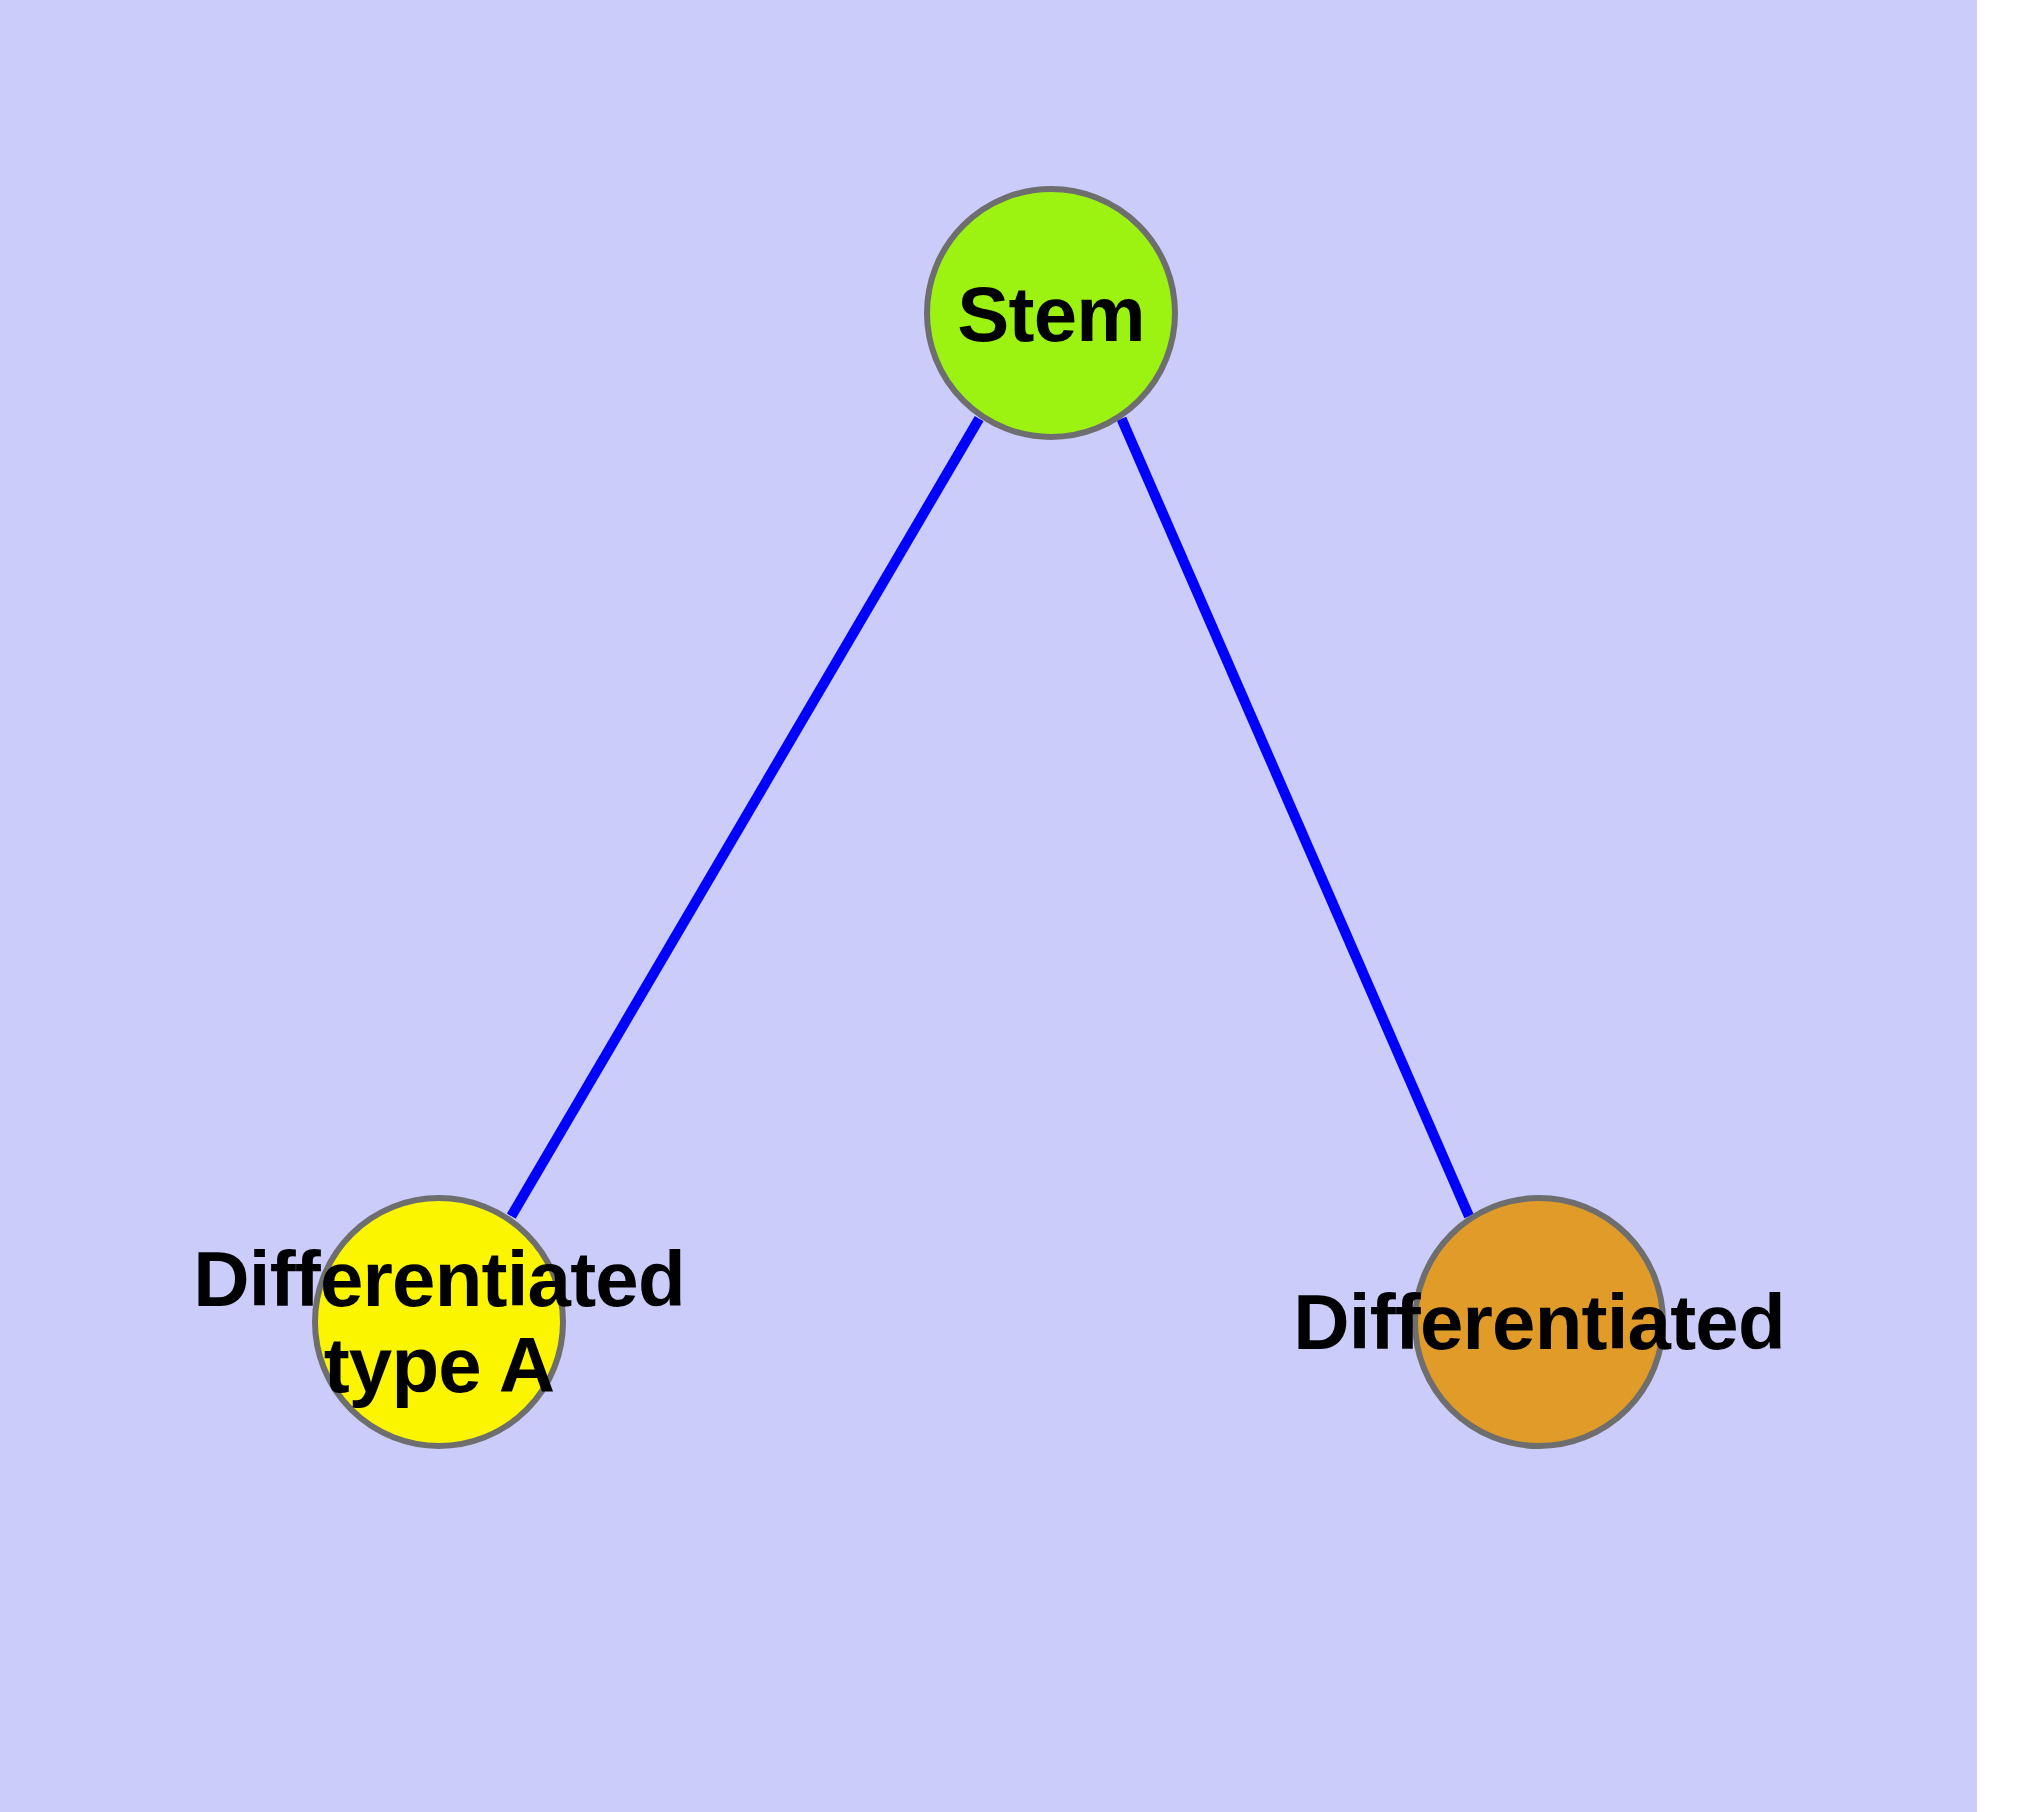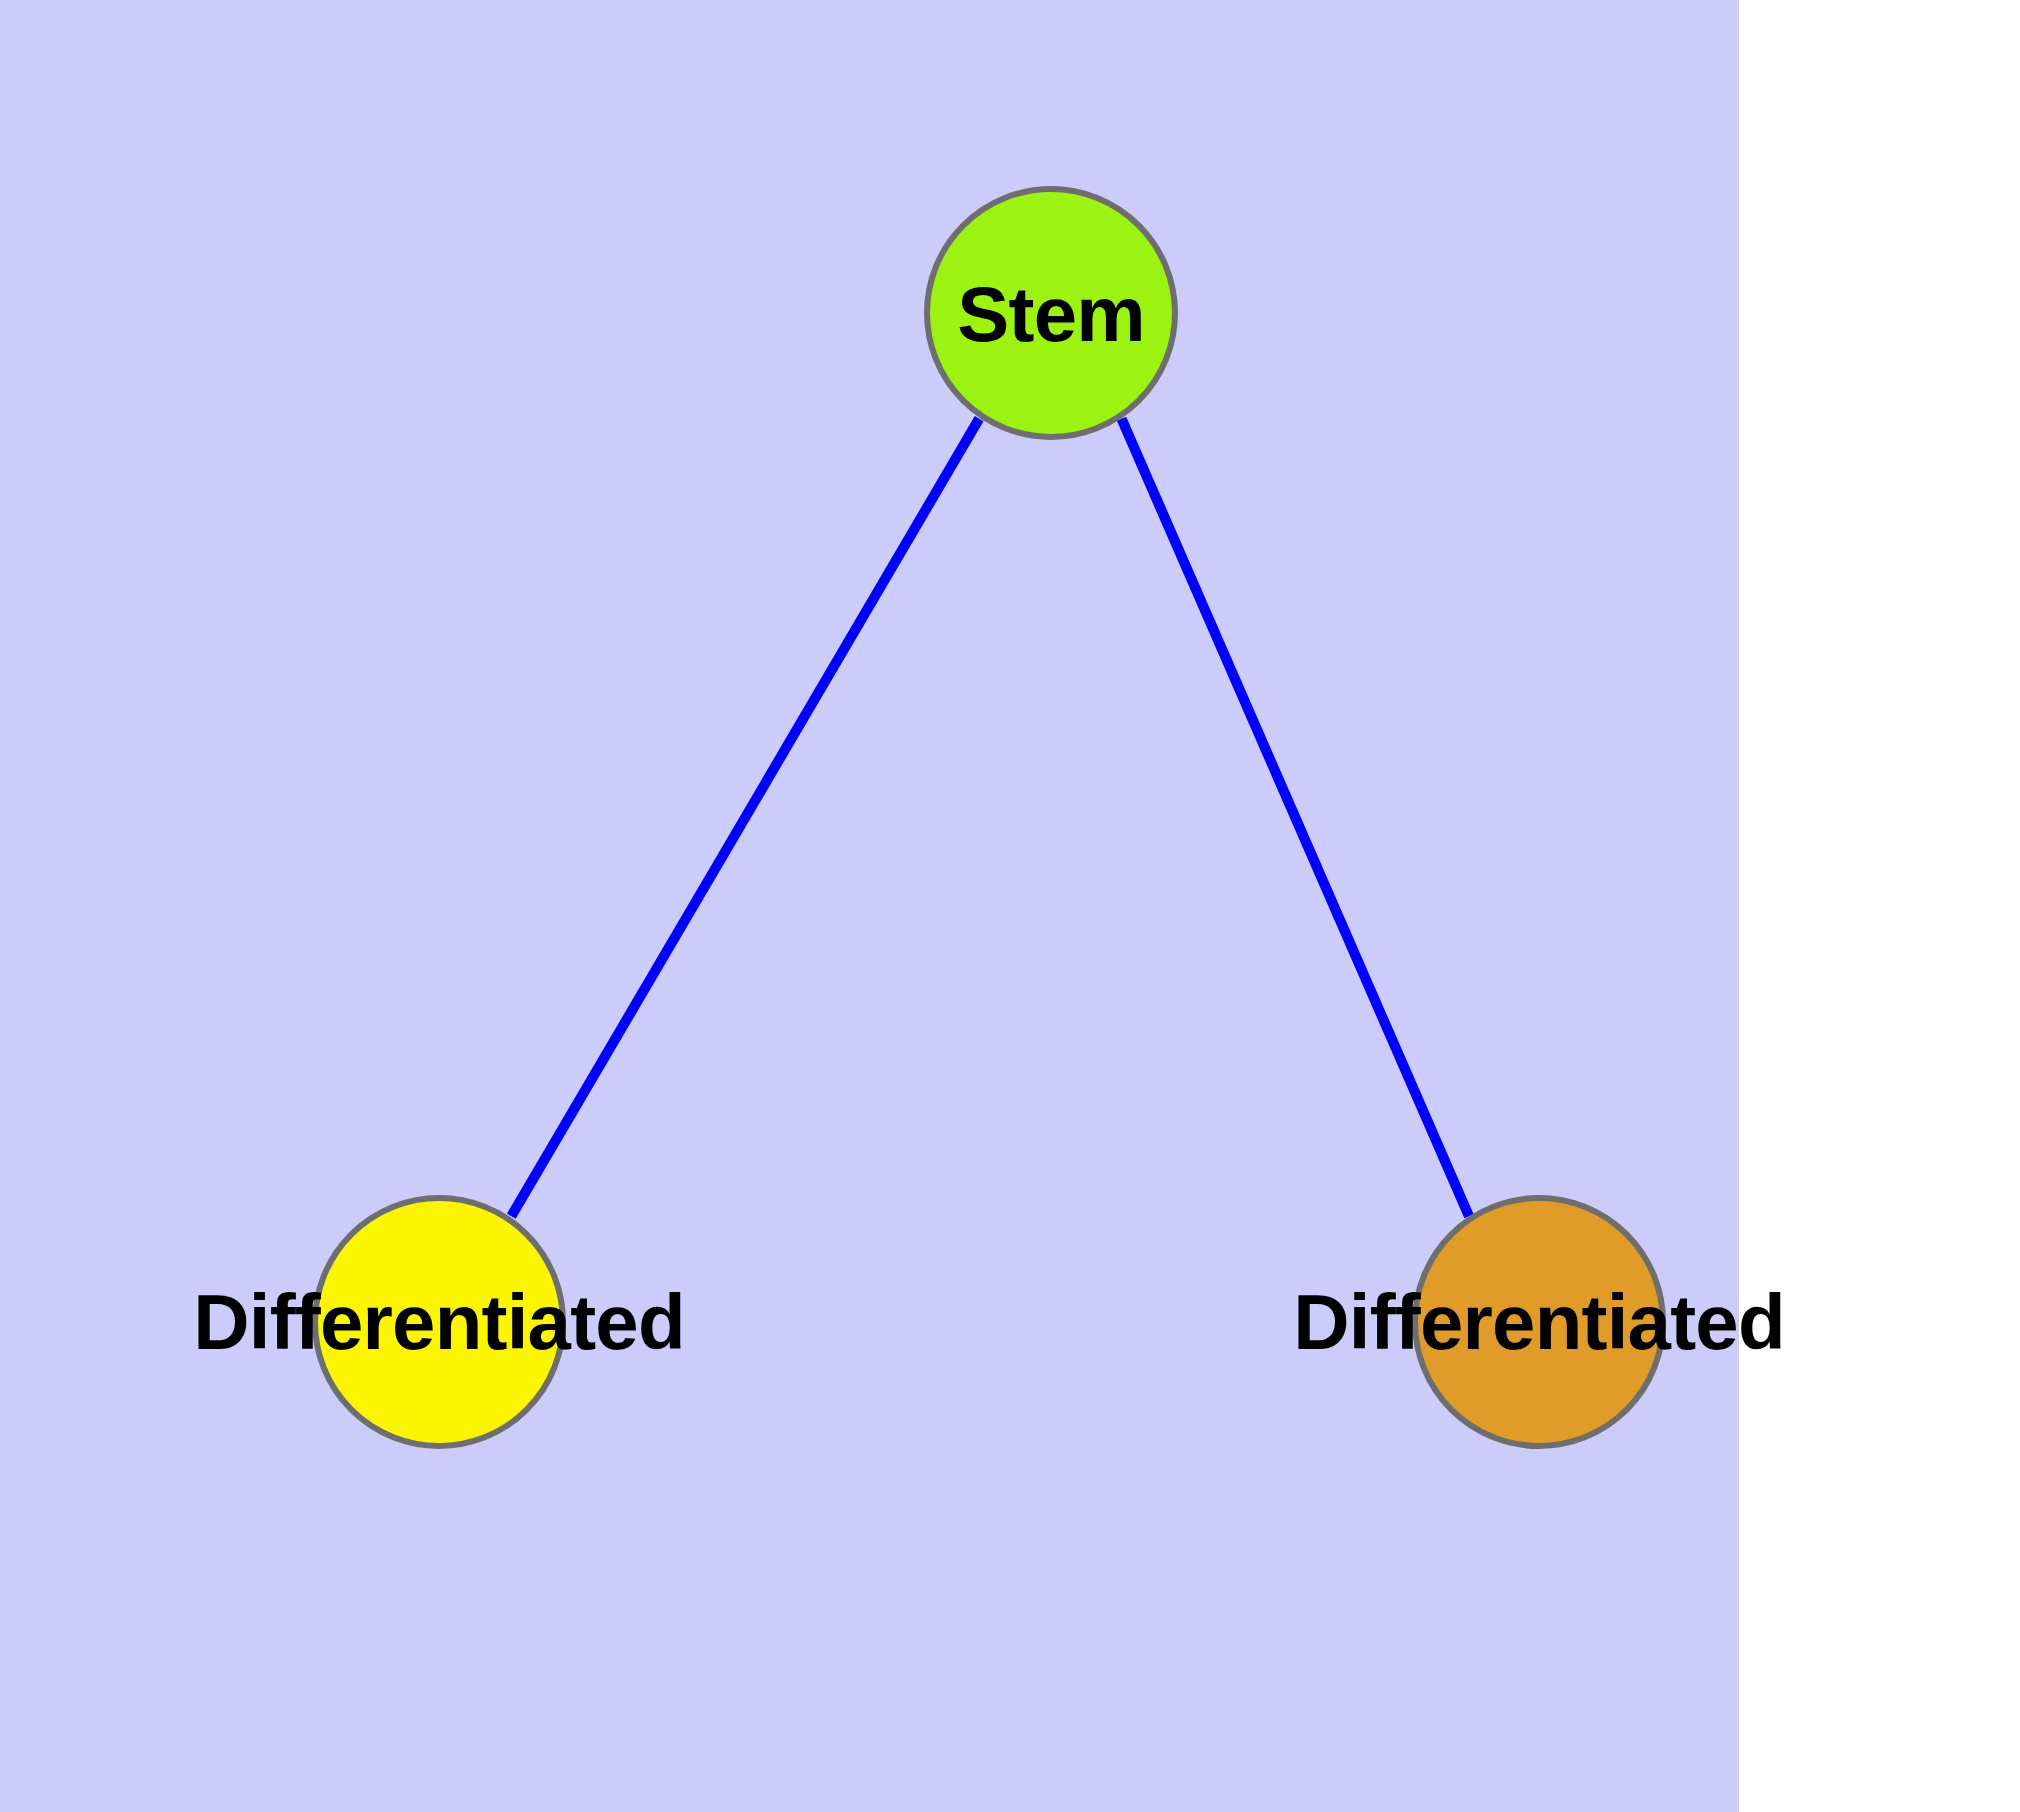--- a/index.html
+++ b/index.html
@@ -8,21 +8,21 @@
     padding: 0;
   }
   body {
     width: 2021px;
     height: 1812px;
     overflow: hidden;
     font-family: "Liberation Sans", sans-serif;
   }
   #graph-canvas {
     position: relative;
-    width: 1739px;
+    width: 1977px;
     height: 1812px;
     background: #ccccfa;
   }
   #edge-layer {
     position: absolute;
     left: 0;
     top: 0;
     width: 2021px;
     height: 1812px;
   }
@@ -96,20 +96,21 @@
   <div class="node node-stem" style="left: 924px; top: 186px; width: 254px; height: 254px; background: rgb(156, 242, 17); border-color: rgb(110, 110, 110);"></div>
   <div class="node node-type-a" style="left: 312px; top: 1195px; width: 254px; height: 254px; background: rgb(251, 245, 0); border-color: rgb(110, 110, 110);"></div>
   <div class="node node-type-b" style="left: 1412px; top: 1195px; width: 254px; height: 254px; background: rgb(224, 155, 41); border-color: rgb(110, 110, 110);"></div>
 
   <div class="node-label label-stem" style="left: 1051px; top: 314px; color: rgb(0, 0, 0);">
     <div>Stem</div>
   </div>
 
   <div class="node-label label-type-a" style="left: 439px; top: 1322px; color: rgb(0, 0, 0);">
     <div>Differentiated</div>
+    <div>type A</div>
   </div>
 
   <div class="node-label label-type-b" style="left: 1539px; top: 1322px; color: rgb(0, 0, 0);">
     <div>Differentiated</div>
   </div>
 
 </div>
 
 
 </body></html>

